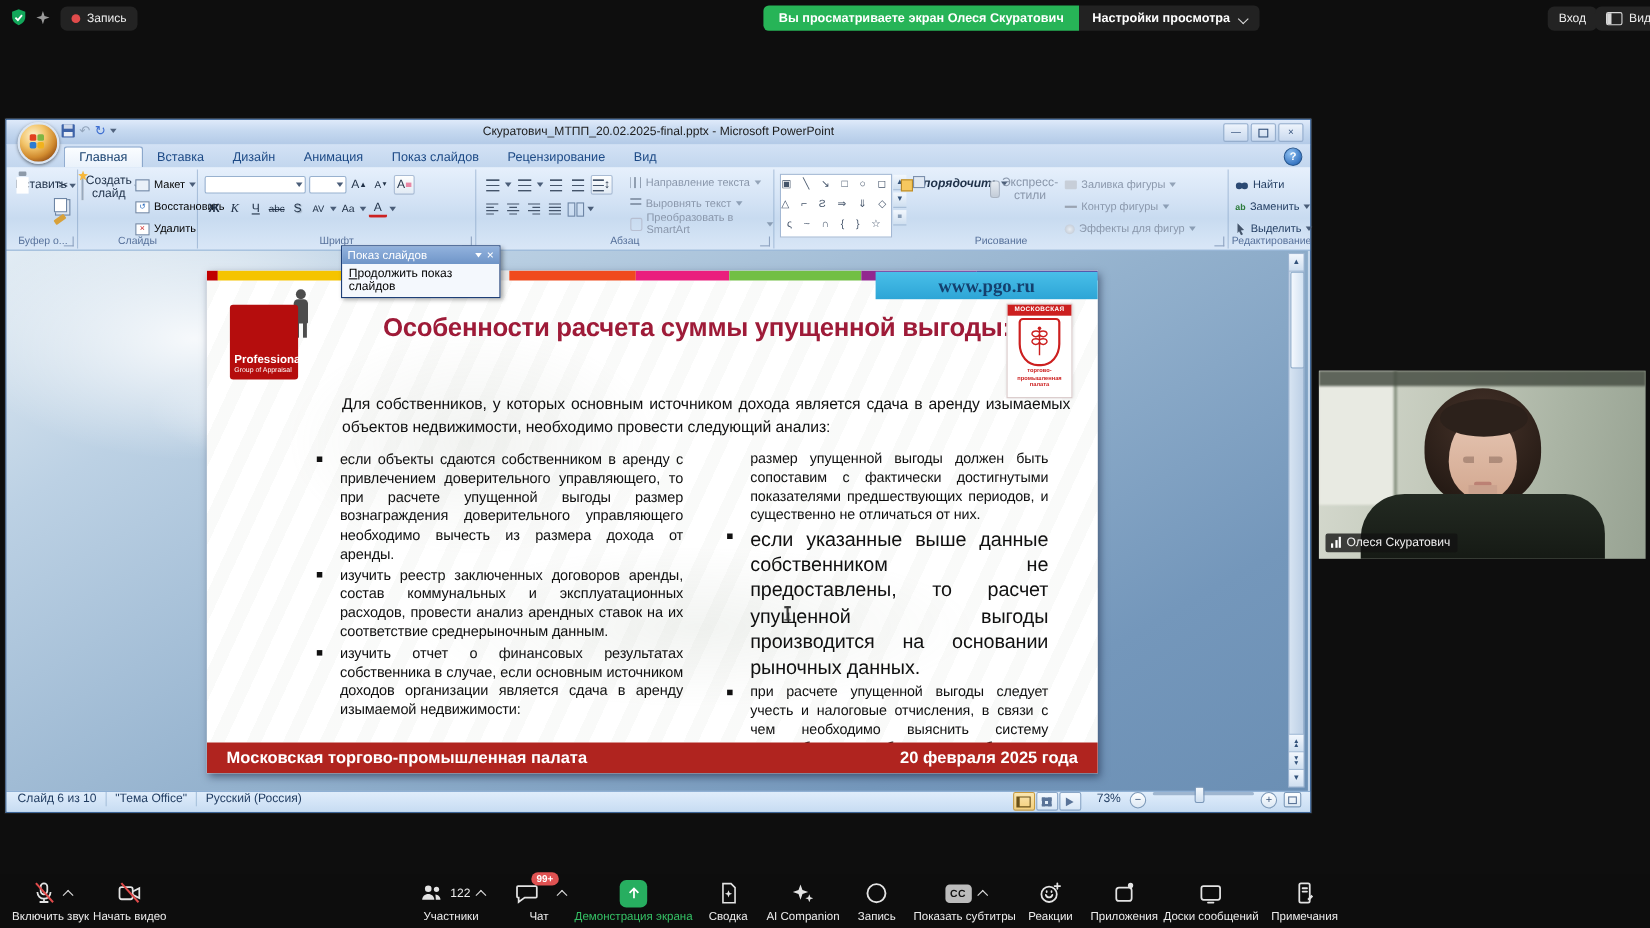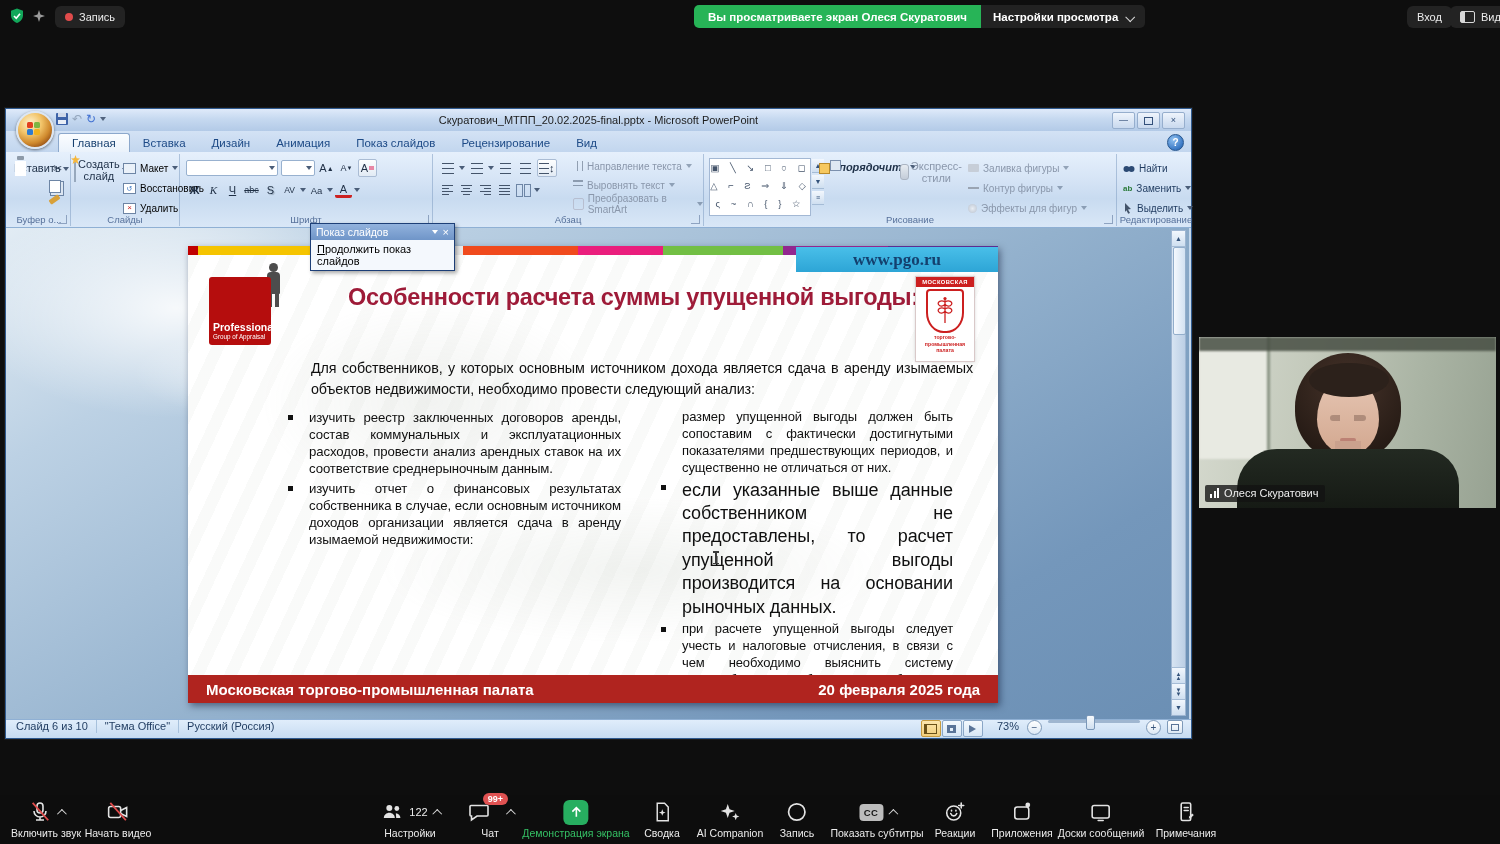--- a/index.html
+++ b/index.html
@@ -501,20 +501,24 @@
               </svg>
           </div>
           <div class="ebottom">торгово-промышленная палата</div>
         </div>
 
         <div class="sintro">Для собственников, у которых основным источником дохода является сдача в аренду изымаемых объектов недвижимости, необходимо провести следующий анализ:</div>
 
         <div class="bcol" style="left:100px;width:333px;">
           <div class="bitem">
               <span class="bmark"></span>
+              <span class="btext">если объекты сдаются собственником в аренду с привлечением доверительного управляющего, то при расчете упущенной выгоды размер вознаграждения доверительного управляющего необходимо вычесть из размера дохода от аренды.</span>
+            </div>
+          <div class="bitem">
+              <span class="bmark"></span>
               <span class="btext">изучить реестр заключенных договоров аренды, состав коммунальных и эксплуатационных расходов, провести анализ арендных ставок на их соответствие среднерыночным данным.</span>
             </div>
           <div class="bitem">
               <span class="bmark"></span>
               <span class="btext">изучить отчет о финансовых результатах собственника в случае, если основным источником доходов организации является сдача в аренду изымаемой недвижимости:</span>
             </div>
         </div>
 
         <div class="bcol" style="left:473px;width:292px;">
           <div class="bitem">
@@ -653,21 +657,21 @@
       <span class="irow">
           <svg width="24" height="24" viewBox="0 0 24 24" fill="#e3e3e3">
             <circle cx="9" cy="8" r="3"></circle>
             <path d="M3.5 18c0-3.2 2.6-5.3 5.5-5.3s5.5 2.1 5.5 5.3z"></path>
             <circle cx="16.5" cy="8.5" r="2.4"></circle>
             <path d="M15.5 13.2c2.6.2 4.6 2.2 4.6 4.8h-4.2"></path>
           </svg>
           <span style="font-size:11px;">122</span>
           <span class="chev up"></span>
         </span>
-      <span>Настройки</span>
+      <span>Участники</span>
     </div>
     <div class="zbtn" style="left:490px;">
       <span class="irow">
           <span style="position:relative;display:block;">
             <svg width="24" height="24" viewBox="0 0 24 24" fill="none" stroke="#e3e3e3" stroke-width="1.6">
               <path d="M4 5.5h16a1 1 0 0 1 1 1V15a1 1 0 0 1-1 1H10l-5.5 4v-4H4a1 1 0 0 1-1-1V6.5a1 1 0 0 1 1-1z"></path>
             </svg>
             <span class="badge">99+</span>
           </span>
           <span class="chev up" style="margin-left:10px;"></span>

